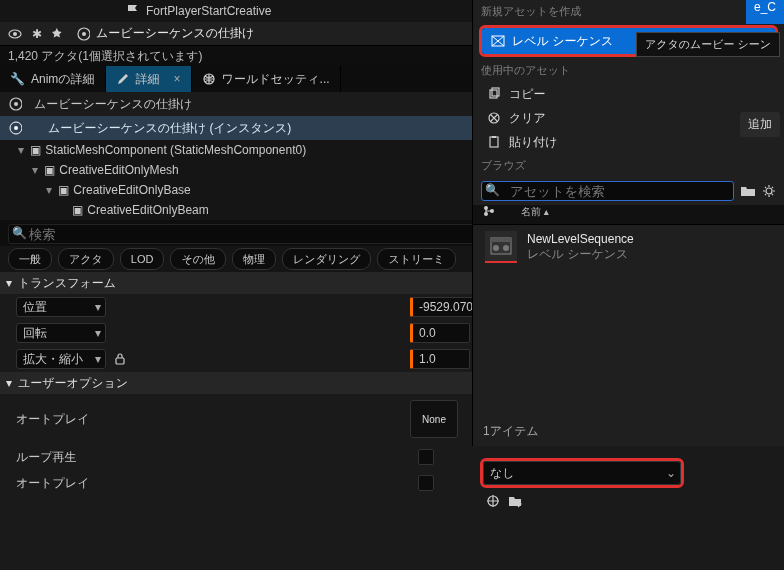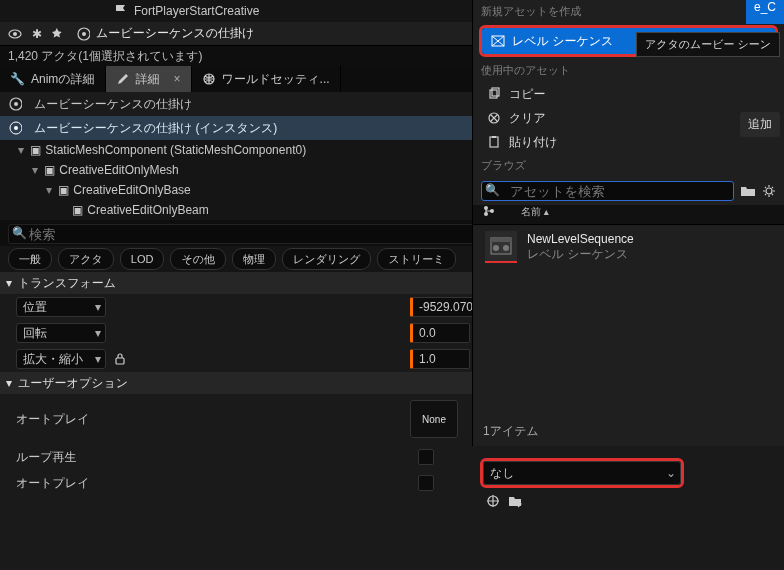--- a/index.html
+++ b/index.html
@@ -1,30 +1,30 @@
 <!DOCTYPE html>
 <html><head>
 <meta charset="utf-8">
 <style>
   * { box-sizing: border-box; margin: 0; padding: 0; font-family: "Segoe UI", Arial, sans-serif; }
   body { background:#1a1a1a; color:#c8c8c8; font-size:12px; width:784px; height:570px; overflow:hidden; position:relative; }
   .row { display:flex; align-items:center; }
-  .top-row { height:22px; background:#151515; padding:0 4px; }
+  .top-row { height:22px; background:#151515; padding:0 16px; }
   .icon { display:inline-flex; align-items:center; justify-content:center; }
   .chip-icon { width:14px; height:14px; margin-right:6px; }
   .header-row { height:24px; background:#1f1f1f; border-bottom:1px solid #000; padding:0 8px; }
   .header-icons { display:flex; gap:10px; align-items:center; color:#9a9a9a; margin-right:12px;}
   .header-title { flex:1; color:#e8e8e8; }
   .counter-row { height:20px; background:#0e0e0e; padding:0 8px; color:#bcbcbc; }
   .tabs-row { display:flex; height:26px; background:#0d0d0d; align-items:stretch; }
   .tab { display:flex; align-items:center; padding:0 10px; gap:6px; color:#c8c8c8; border-right:1px solid #000; }
-  .tab.active { background:#404040; }
+  .tab.active { background:#0c4a6e; }
   .tab .close { color:#aaa; margin-left:8px; }
   .section-title { height:24px; background:#1b1b1b; padding:0 8px; display:flex; align-items:center; gap:6px; }
-  .instance-row { height:24px; background:#2c3e50; color:#dbe9f4; padding:0 8px; display:flex; align-items:center; gap:6px; }
+  .instance-row { height:24px; background:#2c3e50; color:#dbe9f4; padding:0 8px; display:flex; align-items:center; gap:20px; }
   .tree { background:#151515; }
   .tree-row { height:20px; display:flex; align-items:center; padding-left:8px; gap:4px; color:#c8c8c8; }
   .tree-row .caret { width:10px; text-align:center; color:#888; }
   .tree-row.i1 { padding-left:16px; } .tree-row.i2 { padding-left:30px; } .tree-row.i3 { padding-left:44px; } .tree-row.i4 { padding-left:58px; }
   .search-row { height:26px; background:#0e0e0e; padding:4px 8px; }
   .search-input { width:100%; height:20px; background:#0a0a0a; border:1px solid #222; border-radius:3px; color:#ccc; padding:0 20px 0 6px; }
   .search-wrap { position:relative; width:100%; }
   .search-wrap .mag { position:absolute; left:4px; top:2px; color:#888; }
   .cat-row { height:26px; background:#151515; padding:2px 8px; display:flex; gap:6px; overflow:hidden;}
   .cat-btn { background:#0c0c0c; border:1px solid #333; border-radius:10px; color:#ccc; padding:2px 10px; font-size:11px; }

